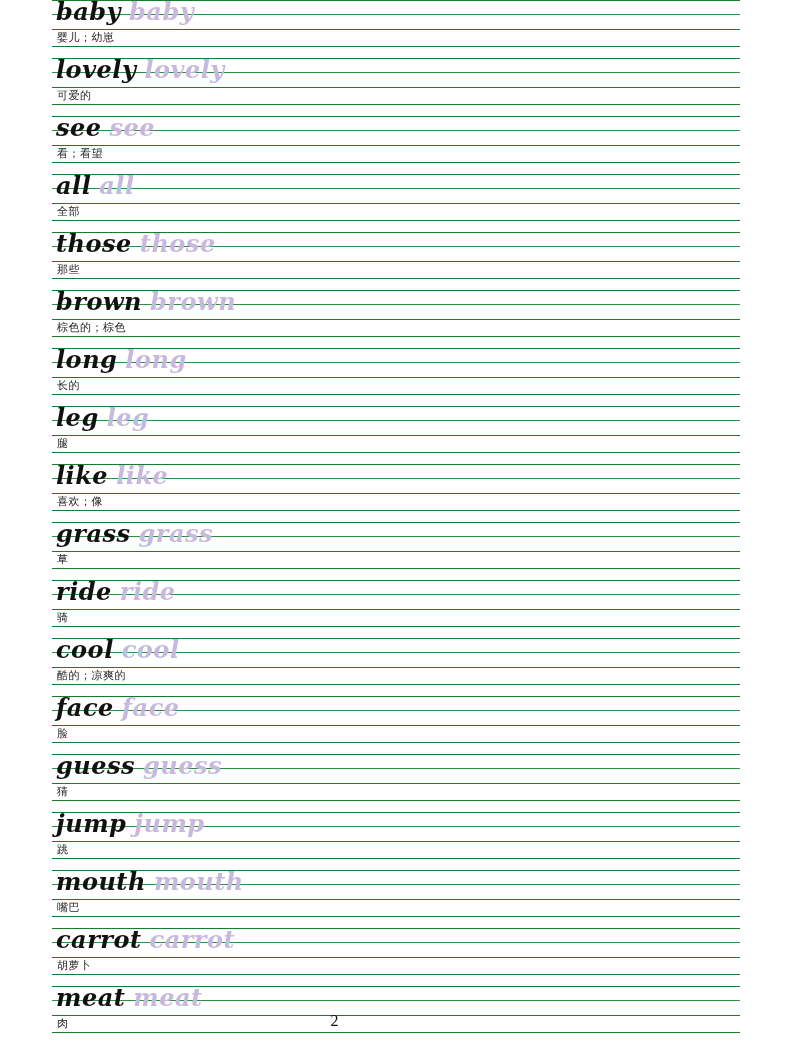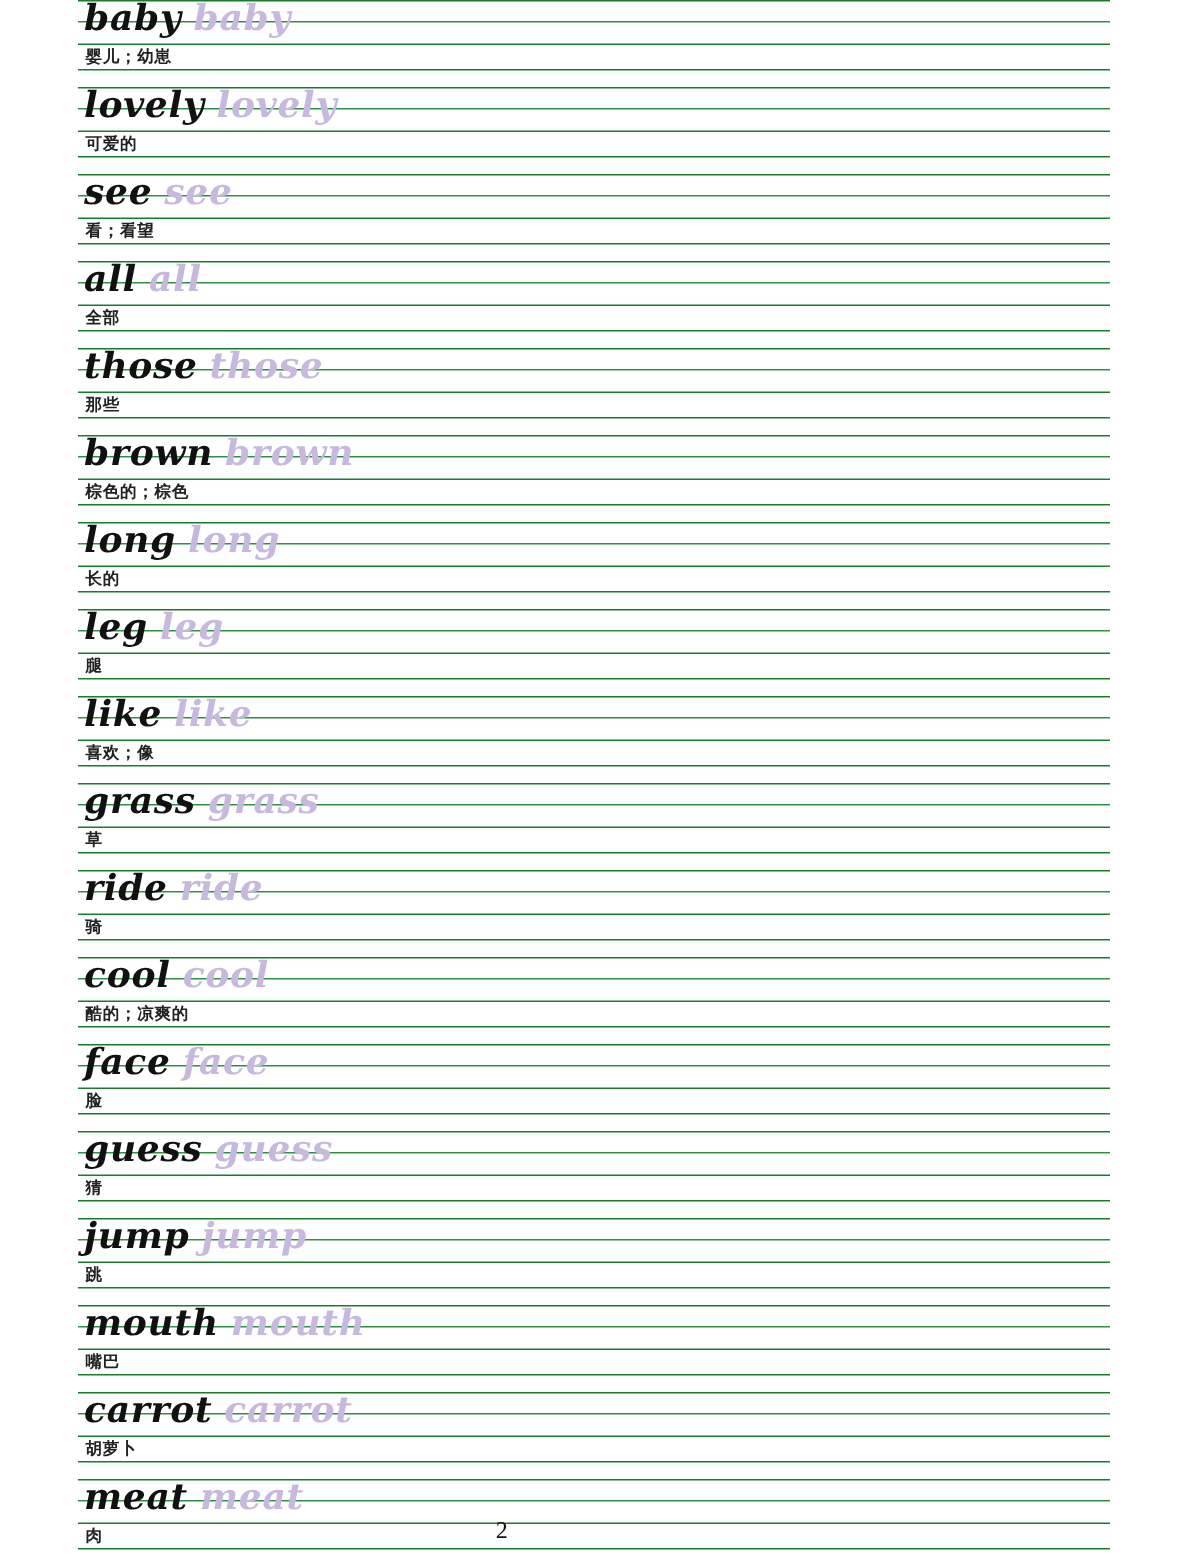--- a/index.html
+++ b/index.html
@@ -76,21 +76,20 @@
   }
   .cn {
     position: absolute;
     left: 5px;
     top: 31px;
     font-family: "DejaVu Sans", sans-serif;
     font-size: 11px;
     line-height: 14px;
     color: #222;
     letter-spacing: 0.5px;
-    font-weight: bold;
   }
   .page-number {
     position: absolute;
     left: 0;
     right: 0;
     top: 1012px;
     text-align: center;
     font-family: "Liberation Serif", serif;
     font-size: 16px;
     color: #111;

